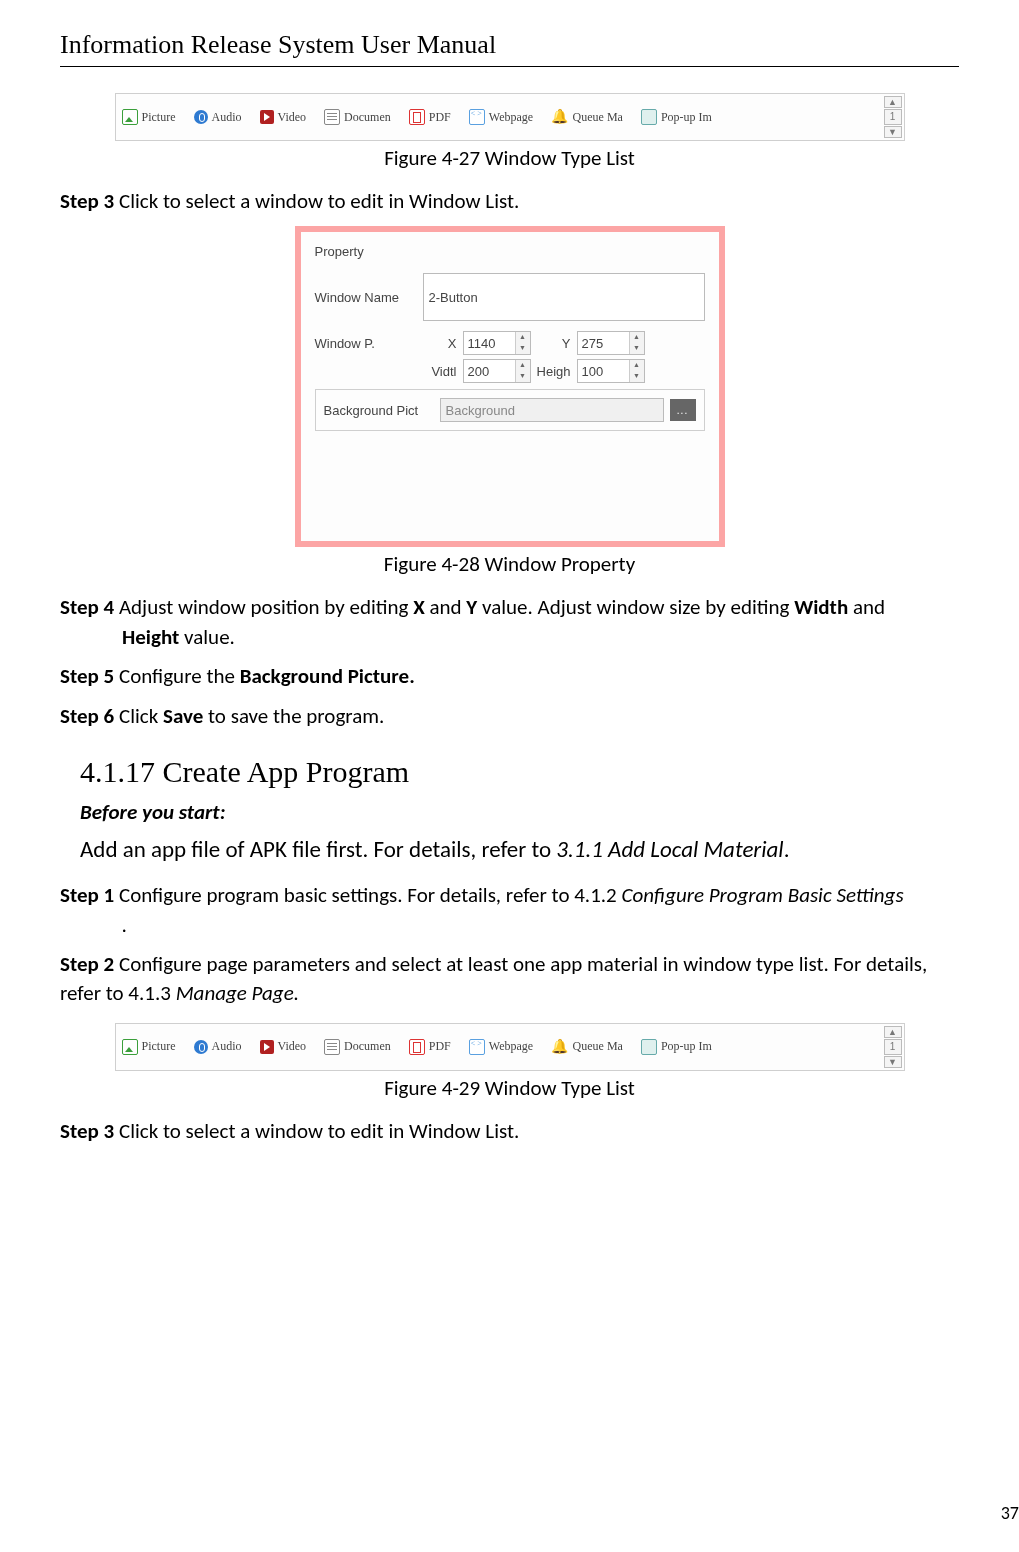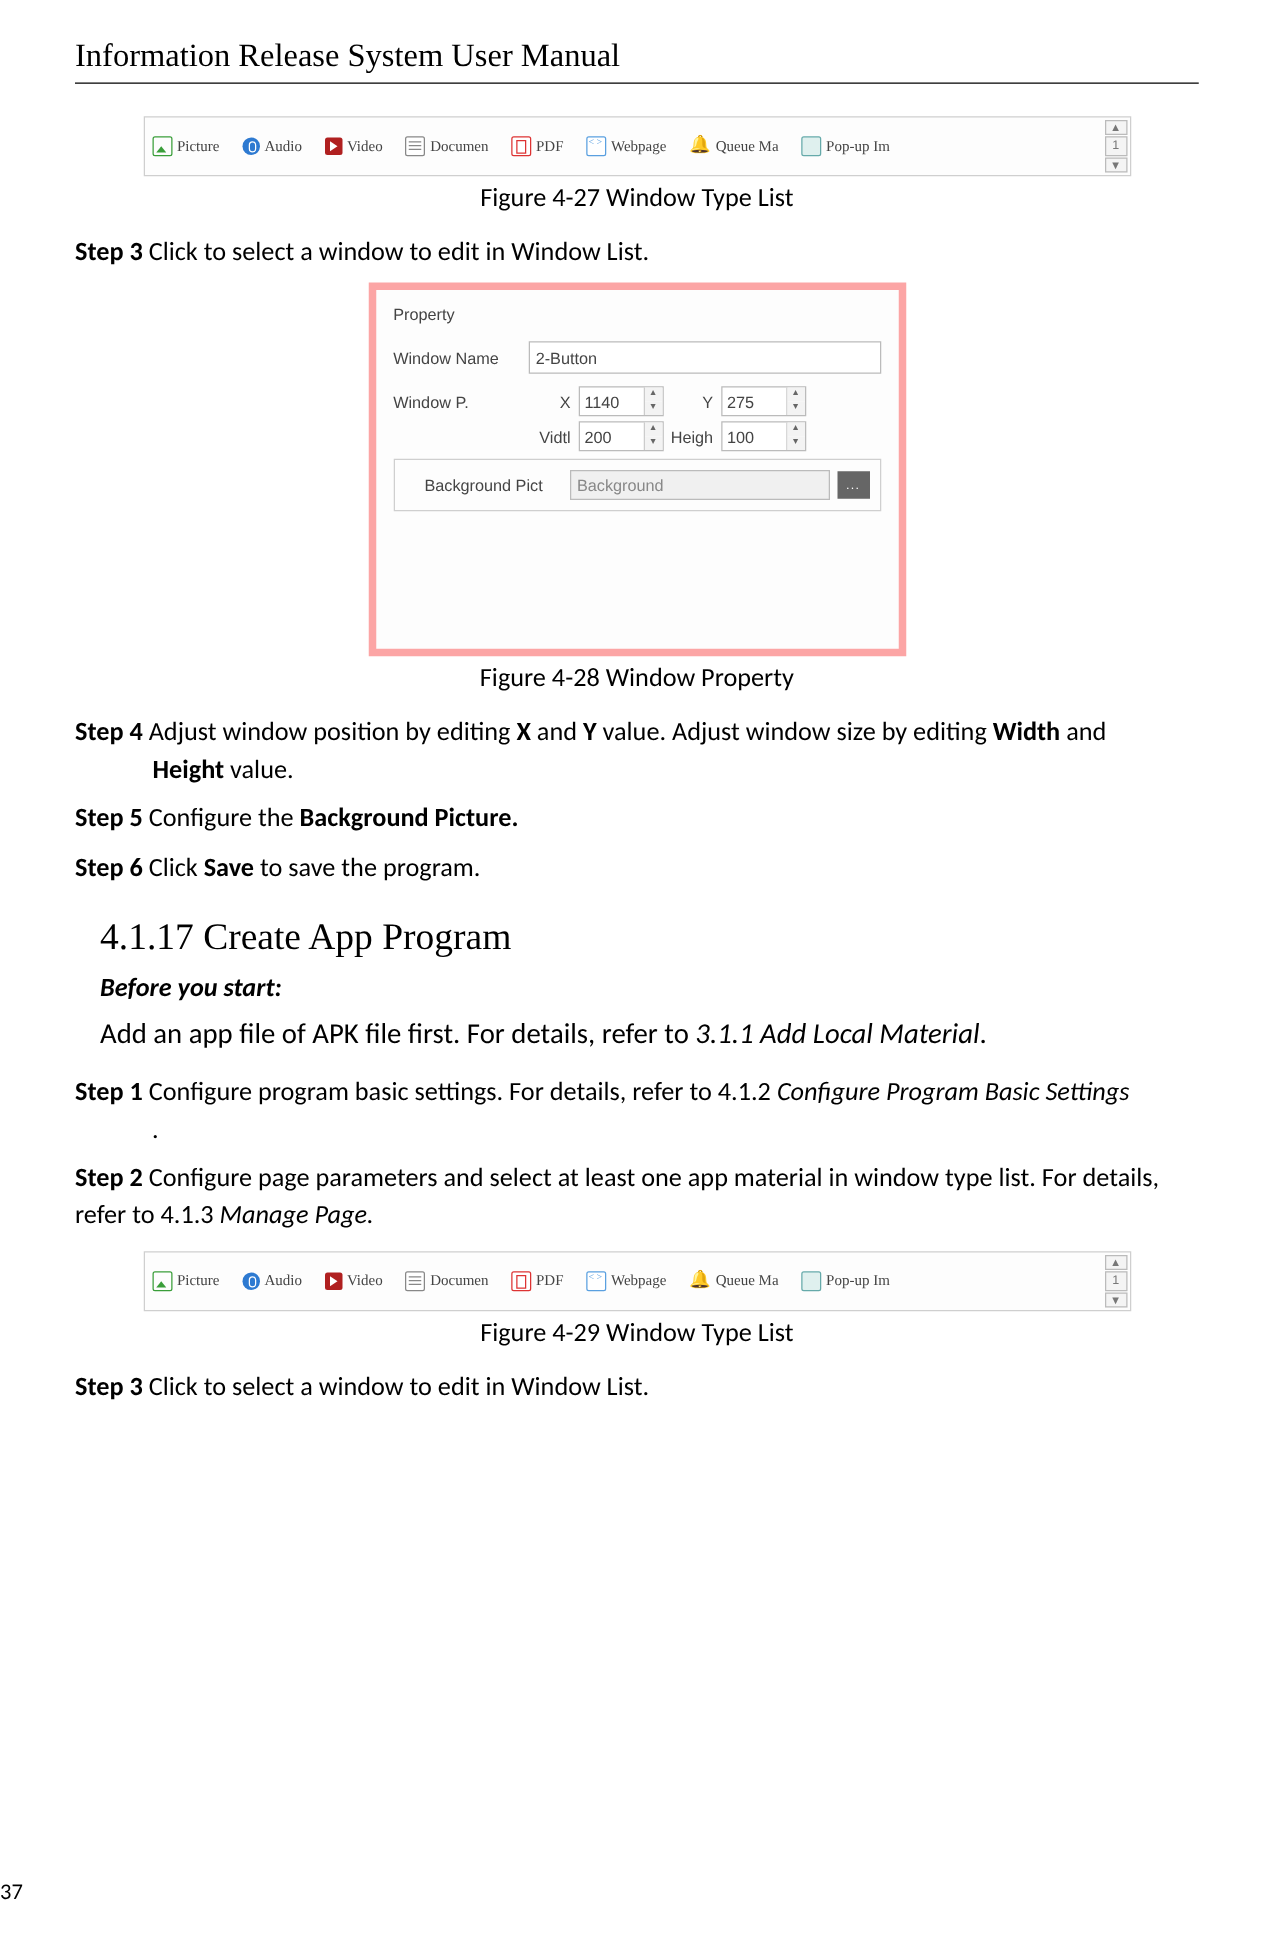--- a/index.html
+++ b/index.html
@@ -160,34 +160,34 @@
     background:#fff;
     justify-content:center;
   }
   .num-input .val { flex:1; padding:0 4px; font-size:13px; display:flex; align-items:center;}
   .num-input .spin { width:14px; display:flex; flex-direction:column; border-left:1px solid #ccc;}
   .num-input .spin span { flex:1; font-size:7px; text-align:center; color:#666; background:#f3f3f3; line-height:9px;}
   .text-input {
     border:1px solid #bbb;
     height:22px;
     background:#fff;
-    padding:1px 5px;
+    padding:12px 5px;
     display:flex;
     align-items:center;
     font-size:13px;
   }
   .bg-group {
     border:1px solid #cfcfcf;
     padding: 8px;
     margin-top: 6px;
     display:flex;
     align-items:center;
     gap:6px;
   }
-  .bg-label { width: 110px; margin-left: 16px; }
+  .bg-label { width: 110px; }
   .bg-field {
     flex:1;
     border:1px solid #bbb;
     height:22px;
     background:#f0f0f0;
     color:#888;
     padding:0 5px;
     display:flex;
     align-items:center;
     font-size:13px;
@@ -202,21 +202,21 @@
     align-items:center;
     justify-content:center;
     letter-spacing:1px;
   }
 
   .page-number {
     position:absolute;
     bottom:28px;
     left:0;
     right:0;
-    text-align:left;
+    text-align:right;
     font-size:18px;
   }
 </style>
 </head>
 <body>
 
 <div class="page">
 
   <div class="header-title">Information Release System User Manual</div>
   <hr class="header-rule">

